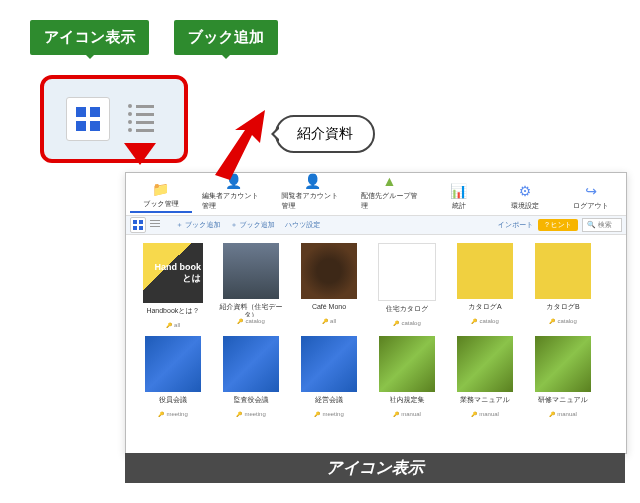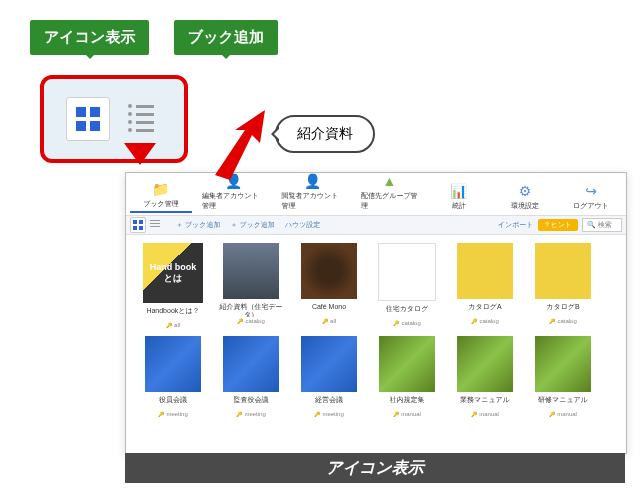--- a/index.html
+++ b/index.html
@@ -31,21 +31,21 @@
 .view-toggle{display:flex;gap:2px;padding:0 4px}
 .vt{width:14px;height:14px;display:flex;align-items:center;justify-content:center;border-radius:2px}
 .vt.active{background:#fff;border:1px solid #ccc}
 .sub-actions{display:flex;gap:10px;padding-left:10px;color:#4a7ab5}
 .sub-right{margin-left:auto;display:flex;gap:4px;padding-right:4px;align-items:center}
 .hint-btn{background:#f7b500;color:#fff;padding:1px 6px;border-radius:2px;font-size:7px}
 .search-box{border:1px solid #ccc;padding:1px 4px;font-size:7px;color:#888;background:#fff;width:30px}
 .content{height:calc(100% - 58px);overflow:hidden;padding:8px 12px}
 .grid-content{display:flex;flex-wrap:wrap;gap:8px}
 .book{width:70px;display:flex;flex-direction:column;align-items:center}
-.thumb{width:56px;height:56px;background:#888;margin-bottom:4px;display:flex;align-items:center;justify-content:center;color:#fff;font-size:6px;text-align:center;overflow:hidden}
+.thumb{width:56px;height:56px;background:#888;margin-bottom:4px;display:flex;align-items:center;justify-content:center;color:#fff;font-size:6px;text-align:right;overflow:hidden}
 .book-title{font-size:7px;color:#333;text-align:center;line-height:1.1;height:14px;overflow:hidden}
 .book-tag{font-size:6px;color:#888;display:flex;align-items:center;gap:2px;margin-top:1px}
 .book-tag::before{content:'🔑';font-size:5px}
 .t-hand{background:linear-gradient(135deg,#f7d94c 40%,#333 40%);color:#fff;font-weight:bold;font-size:9px;padding:2px}
 .t-photo{background:linear-gradient(#6b7a8f,#3d4852)}
 .t-coffee{background:radial-gradient(circle at 50% 50%,#3d2817 30%,#5c3a1f 70%)}
 .t-yellow{background:#f0d040}
 .t-blue{background:linear-gradient(135deg,#1e5bb8 0%,#3d7ae0 50%,#1e5bb8 100%)}
 .t-green{background:linear-gradient(135deg,#5a8020 0%,#8bc34a 50%,#5a8020 100%)}
 .t-white{background:#fff;border:1px solid #ddd}

